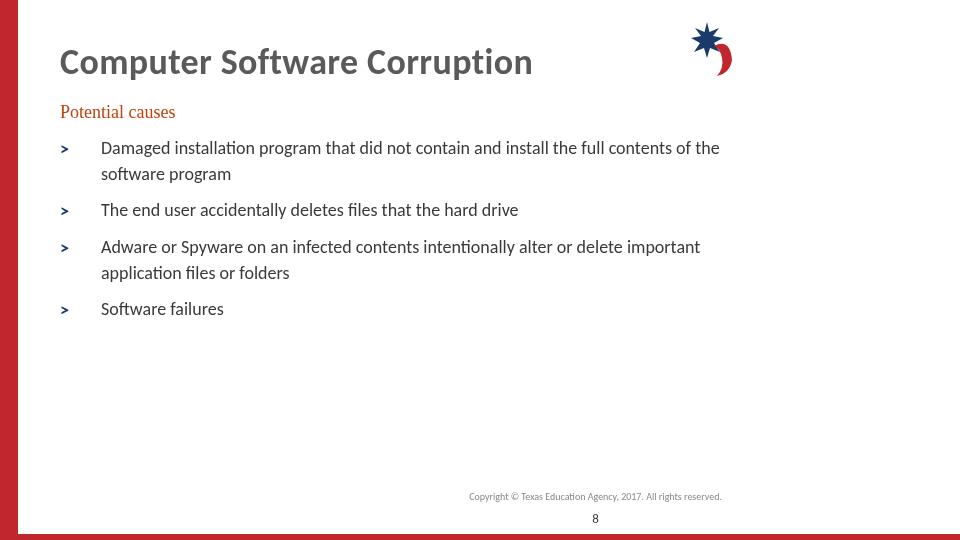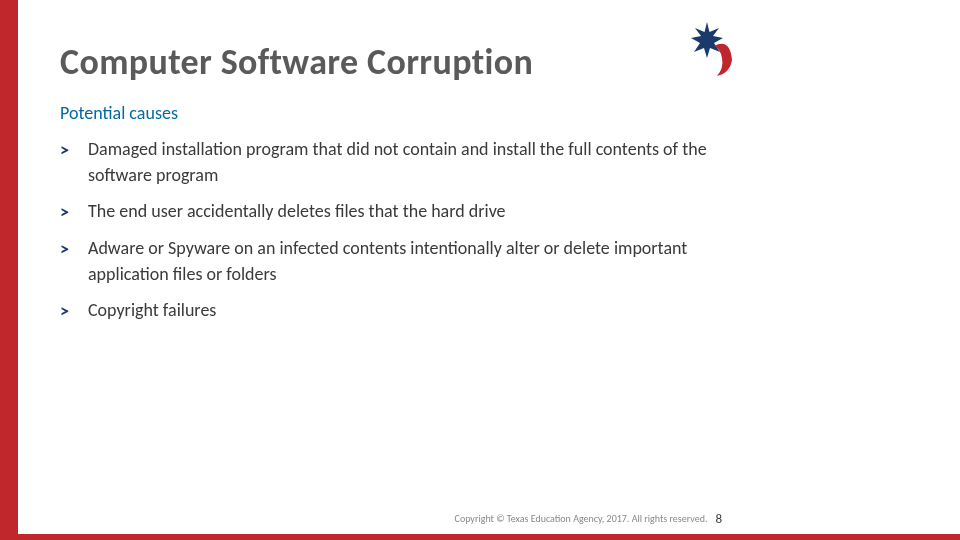--- a/index.html
+++ b/index.html
@@ -37,24 +37,25 @@
       font-weight: 600;
       color: #5a5a5a;
       margin-bottom: 18px;
       margin-left: 10px;
       letter-spacing: 0.01em;
     }
 
     
     .subtitle {
       font-size: 18px;
-      color: #0369a1;
+      color: #c2410c;
       margin-bottom: 12px;
       margin-left: 10px;
       font-weight: 400;
+      font-family: Liberation Serif, serif;
     }
 
     
     .bullet-list {
       list-style: none;
       margin-left: 10px;
     }
 
     .bullet-list li {
       display: flex;
@@ -71,20 +72,21 @@
       font-weight: bold;
       margin-right: 12px;
       margin-top: 1px;
       flex-shrink: 0;
       display: inline-block;
       width: 16px;
     }
 
     .bullet-text {
       flex: 1;
+      margin-left: 13px;
     }
 
     
     .logo-container {
       position: absolute;
       top: 18px;
       right: 30px;
       width: 70px;
       height: 70px;
     }
@@ -98,20 +100,21 @@
     
     .footer {
       position: absolute;
       bottom: 14px;
       right: 50px;
       font-size: 10px;
       color: #888888;
       display: flex;
       align-items: center;
       gap: 8px;
+      flex-direction: column;
     }
 
     .footer-page {
       font-size: 13px;
       color: #3a3a3a;
       font-weight: 500;
     }
 
     
     .bottom-bar {
@@ -151,21 +154,21 @@
     <li>
       <span class="bullet-arrow">&gt;</span>
       <span class="bullet-text">The end user accidentally deletes files that the hard drive</span>
     </li>
     <li>
       <span class="bullet-arrow">&gt;</span>
       <span class="bullet-text">Adware or Spyware on an infected contents intentionally alter or delete important application files or folders</span>
     </li>
     <li>
       <span class="bullet-arrow">&gt;</span>
-      <span class="bullet-text">Copyright failures</span>
+      <span class="bullet-text">Software failures</span>
     </li>
   </ul>
 
   <div class="footer">
     <span>Copyright © Texas Education Agency, 2017. All rights reserved.</span>
     <span class="footer-page">8</span>
   </div>
 
   <div class="bottom-bar"></div>
 

